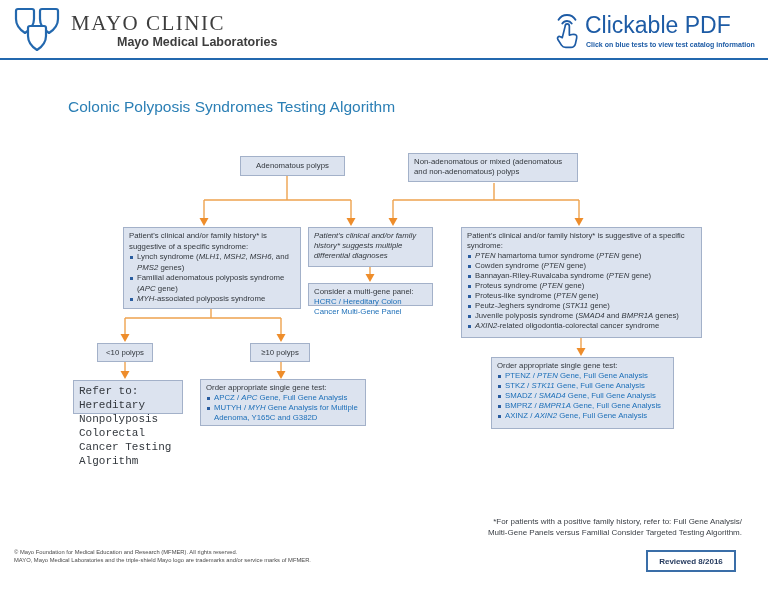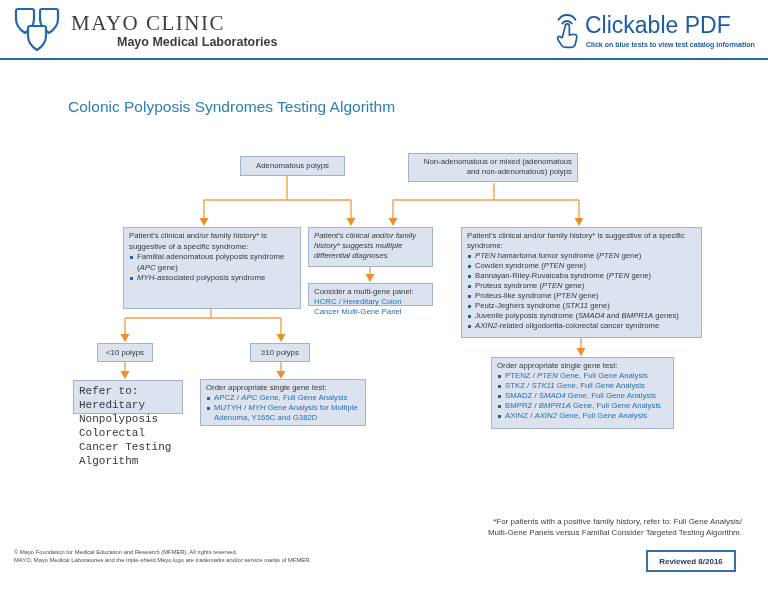--- a/index.html
+++ b/index.html
@@ -23,21 +23,21 @@
   .fbox { position:absolute; background:#dce3ef; border:1px solid #a3b1c9; font-size:7.8px; line-height:10px; color:#33383e; padding:3px 5px; }
   .fbox.center { display:flex; align-items:center; justify-content:center; text-align:center; padding:0 2px; }
   ul.blist { list-style:none; }
   ul.blist li { position:relative; padding-left:8px; }
   ul.blist li::before { content:""; position:absolute; left:1px; top:3.5px; width:3px; height:3px; background:#2a5d9f; }
   .link, ul.blist li.link { color:#1d6fb8; }
   ul.blist li.link::before { background:#2a5d9f; }
   .connectors { position:absolute; left:0; top:0; pointer-events:none; }
 
   #box-top1   { left:240px; top:156px; width:105px;  height:20px; }
-  #box-top2   { left:408px; top:153px; width:170px; height:29px;text-align:right; }
+  #box-top2   { left:408px; top:153px; width:170px; height:29px; }
   #box-left   { left:123px; top:227px; width:178px; height:82px;  line-height:10.5px; }
   #box-mid    { left:308px; top:227px; width:125px; height:40px;font-style:italic; }
   #box-panel  { left:308px; top:283px; width:125px; height:23px; }
   #box-right  { left:461px; top:227px; width:241px; height:111px; font-size:7.7px; }
   #box-lt10   { left:97px;  top:343px; width:56px;  height:19px; }
   #box-gte10  { left:250px; top:343px; width:60px;  height:19px; }
   #box-refer  { left:73px;  top:380px; width:110px; height:34px; font-size:11px; line-height:14px;font-family:Liberation Mono, monospace; }
   #box-ordl   { left:200px; top:379px; width:166px; height:47px; }
   #box-ordr   { left:491px; top:357px; width:183px; height:72px; }
 
@@ -98,20 +98,21 @@
       <path d="M576.5 348 h9 L581 356 Z"></path>
     </g>
   </svg>
 
   <div class="fbox center" id="box-top1">Adenomatous polyps</div>
   <div class="fbox" id="box-top2">Non-adenomatous or mixed (adenomatous and non-adenomatous) polyps</div>
 
   <div class="fbox" id="box-left">
     <div>Patient's clinical and/or family history* is suggestive of a specific syndrome:</div>
     <ul class="blist">
+      <li>Lynch syndrome (<i>MLH1</i>, <i>MSH2</i>, <i>MSH6</i>, and <i>PMS2</i> genes)</li>
       <li>Familial adenomatous polyposis syndrome (<i>APC</i> gene)</li>
       <li><i>MYH</i>-associated polyposis syndrome</li>
     </ul>
   </div>
 
   <div class="fbox" id="box-mid">Patient's clinical and/or family history* suggests multiple differential diagnoses</div>
 
   <div class="fbox" id="box-panel">
     <div>Consider a multi-gene panel:</div>
     <div class="link">HCRC / Hereditary Colon Cancer Multi-Gene Panel</div>

